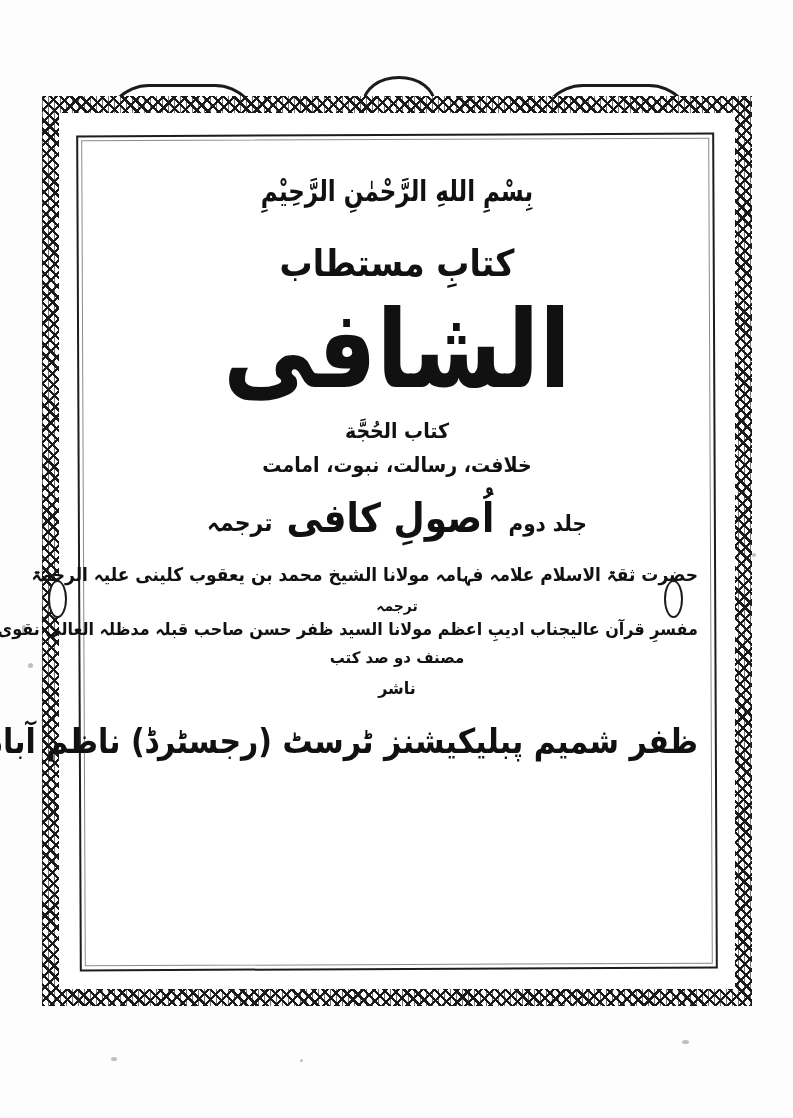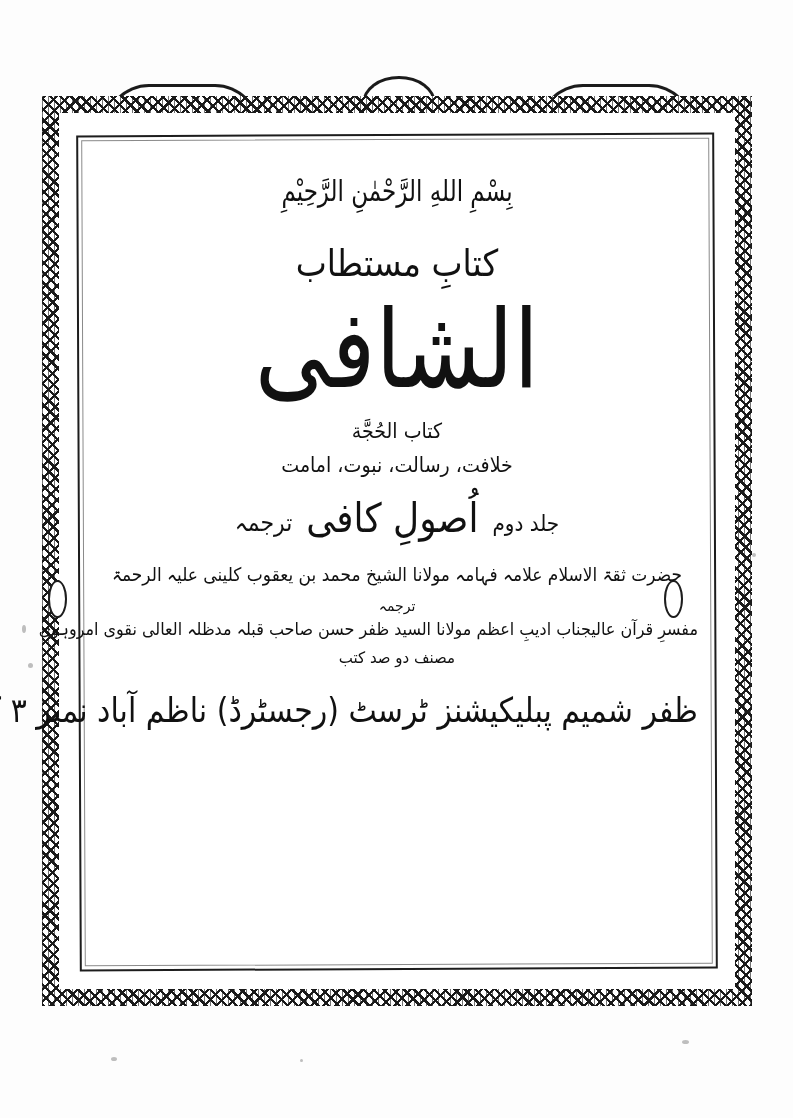--- a/index.html
+++ b/index.html
@@ -118,20 +118,21 @@
   
   .content {
     position: absolute;
     left: 96px;
     top: 160px;
     width: 602px;
     text-align: center;
     color: #111;
     direction: rtl;
     font-family: "DejaVu Sans", sans-serif;
+    font-weight: bold;
   }
 
   .line { margin: 0 auto; white-space: nowrap; }
 
   .basmala {
     font-size: 23px;
     letter-spacing: -1px;
     margin-top: 18px;
     transform: scaleY(1.25);
   }
@@ -256,17 +257,18 @@
 
     <div class="line author">حضرت ثقۃ الاسلام علامہ فہامہ مولانا الشیخ محمد بن یعقوب کلینی علیہ الرحمۃ</div>
 
     <div class="line tarjuma-label">ترجمہ</div>
 
     <div class="line translator">مفسرِ قرآن عالیجناب ادیبِ اعظم مولانا السید ظفر حسن صاحب قبلہ مدظلہ العالی نقوی امروہوی</div>
 
 
     <div class="line credit">مصنف دو صد کتب</div>
 
+    <div class="line nashir-label">ناشر</div>
 
     <div class="line publisher">ظفر شمیم پبلیکیشنز ٹرسٹ (رجسٹرڈ) ناظم آباد نمبر ۳ کراچی</div>
 
   </div>
 </div>
 
 </body></html>

